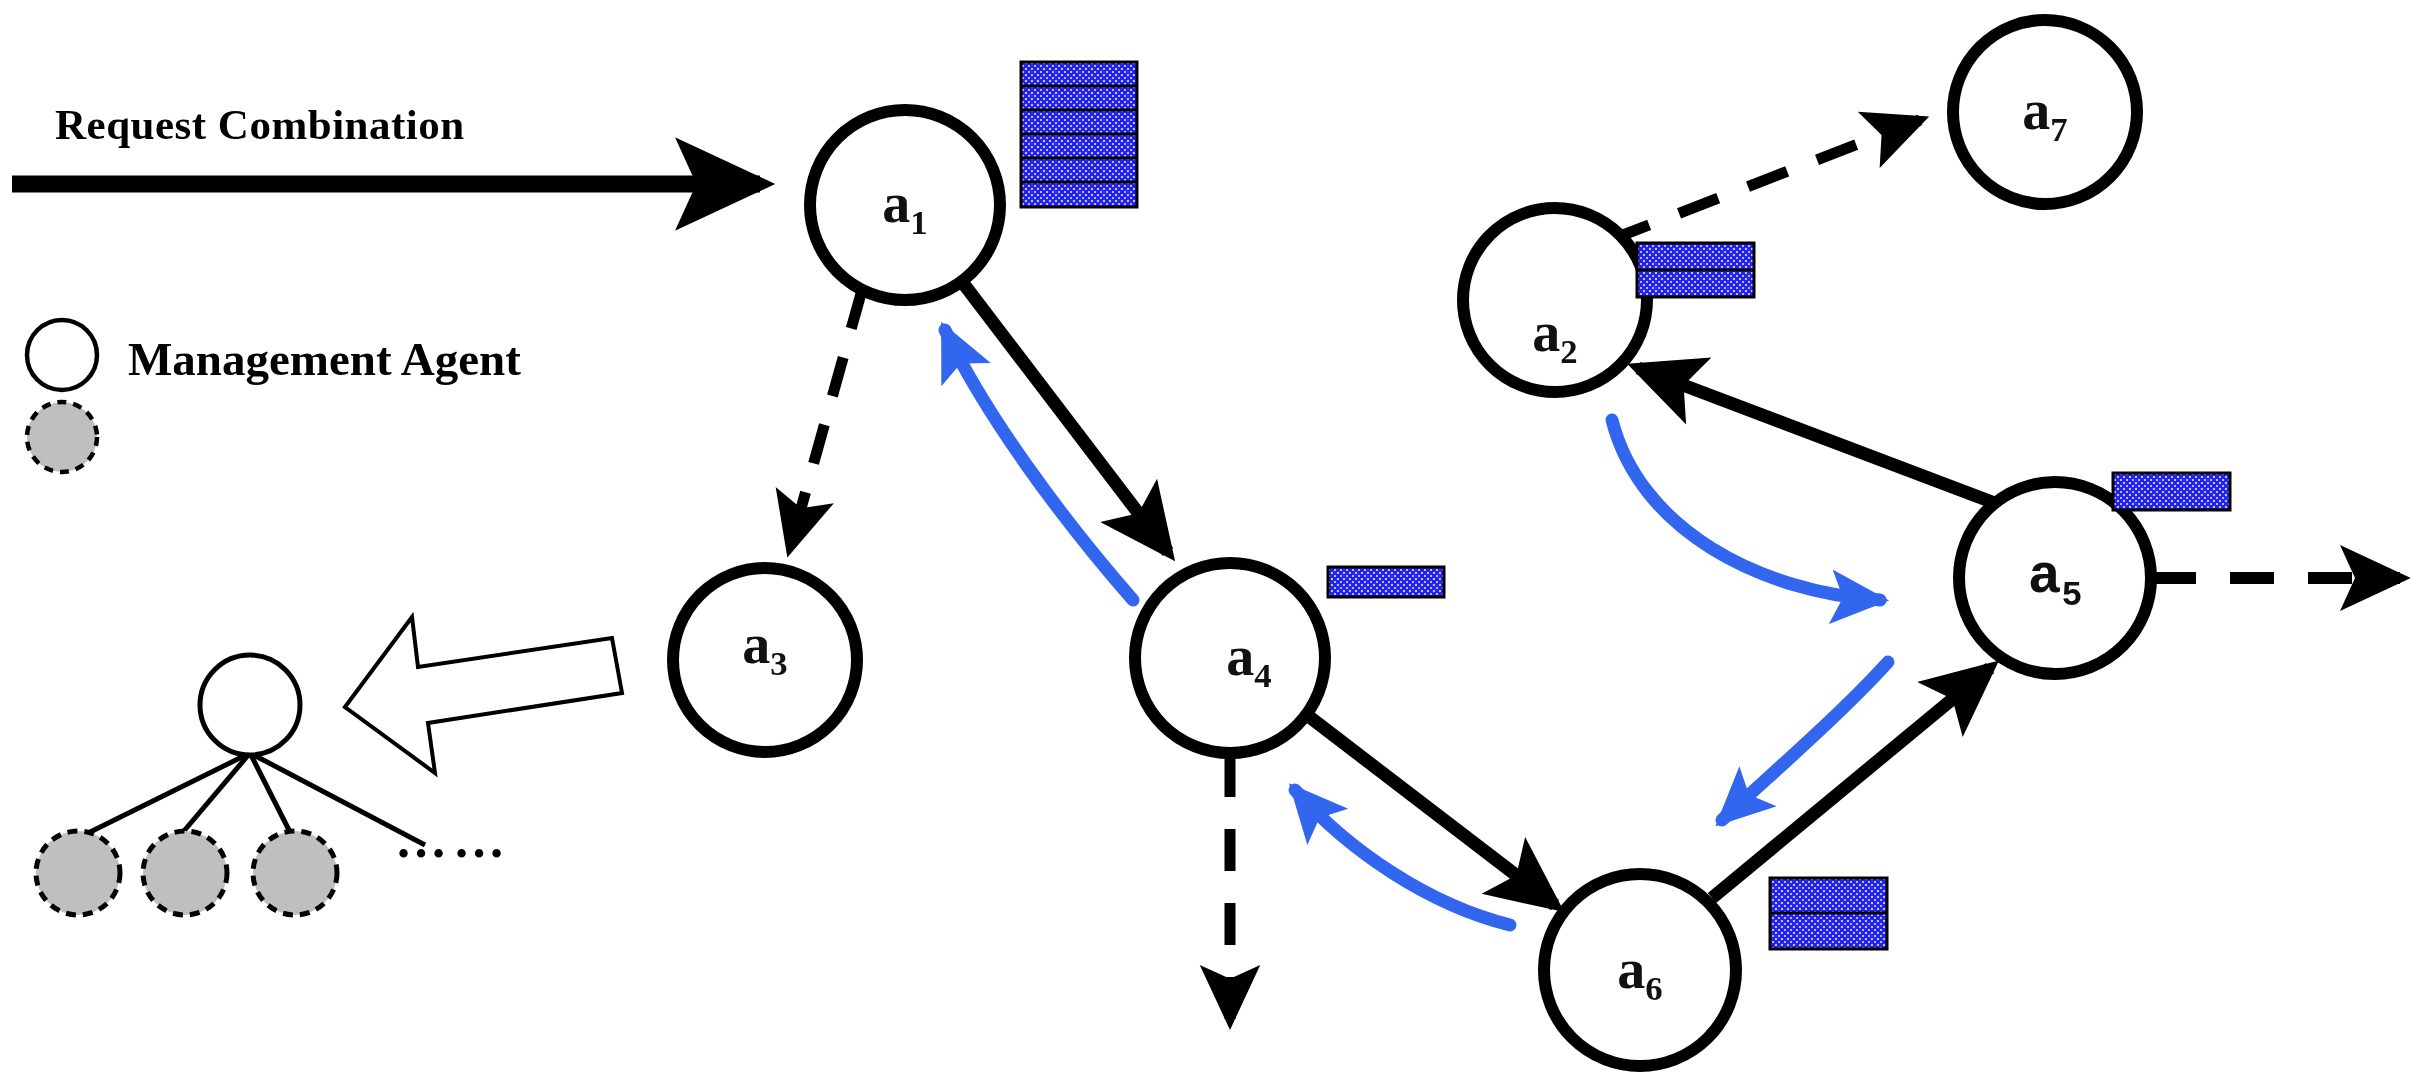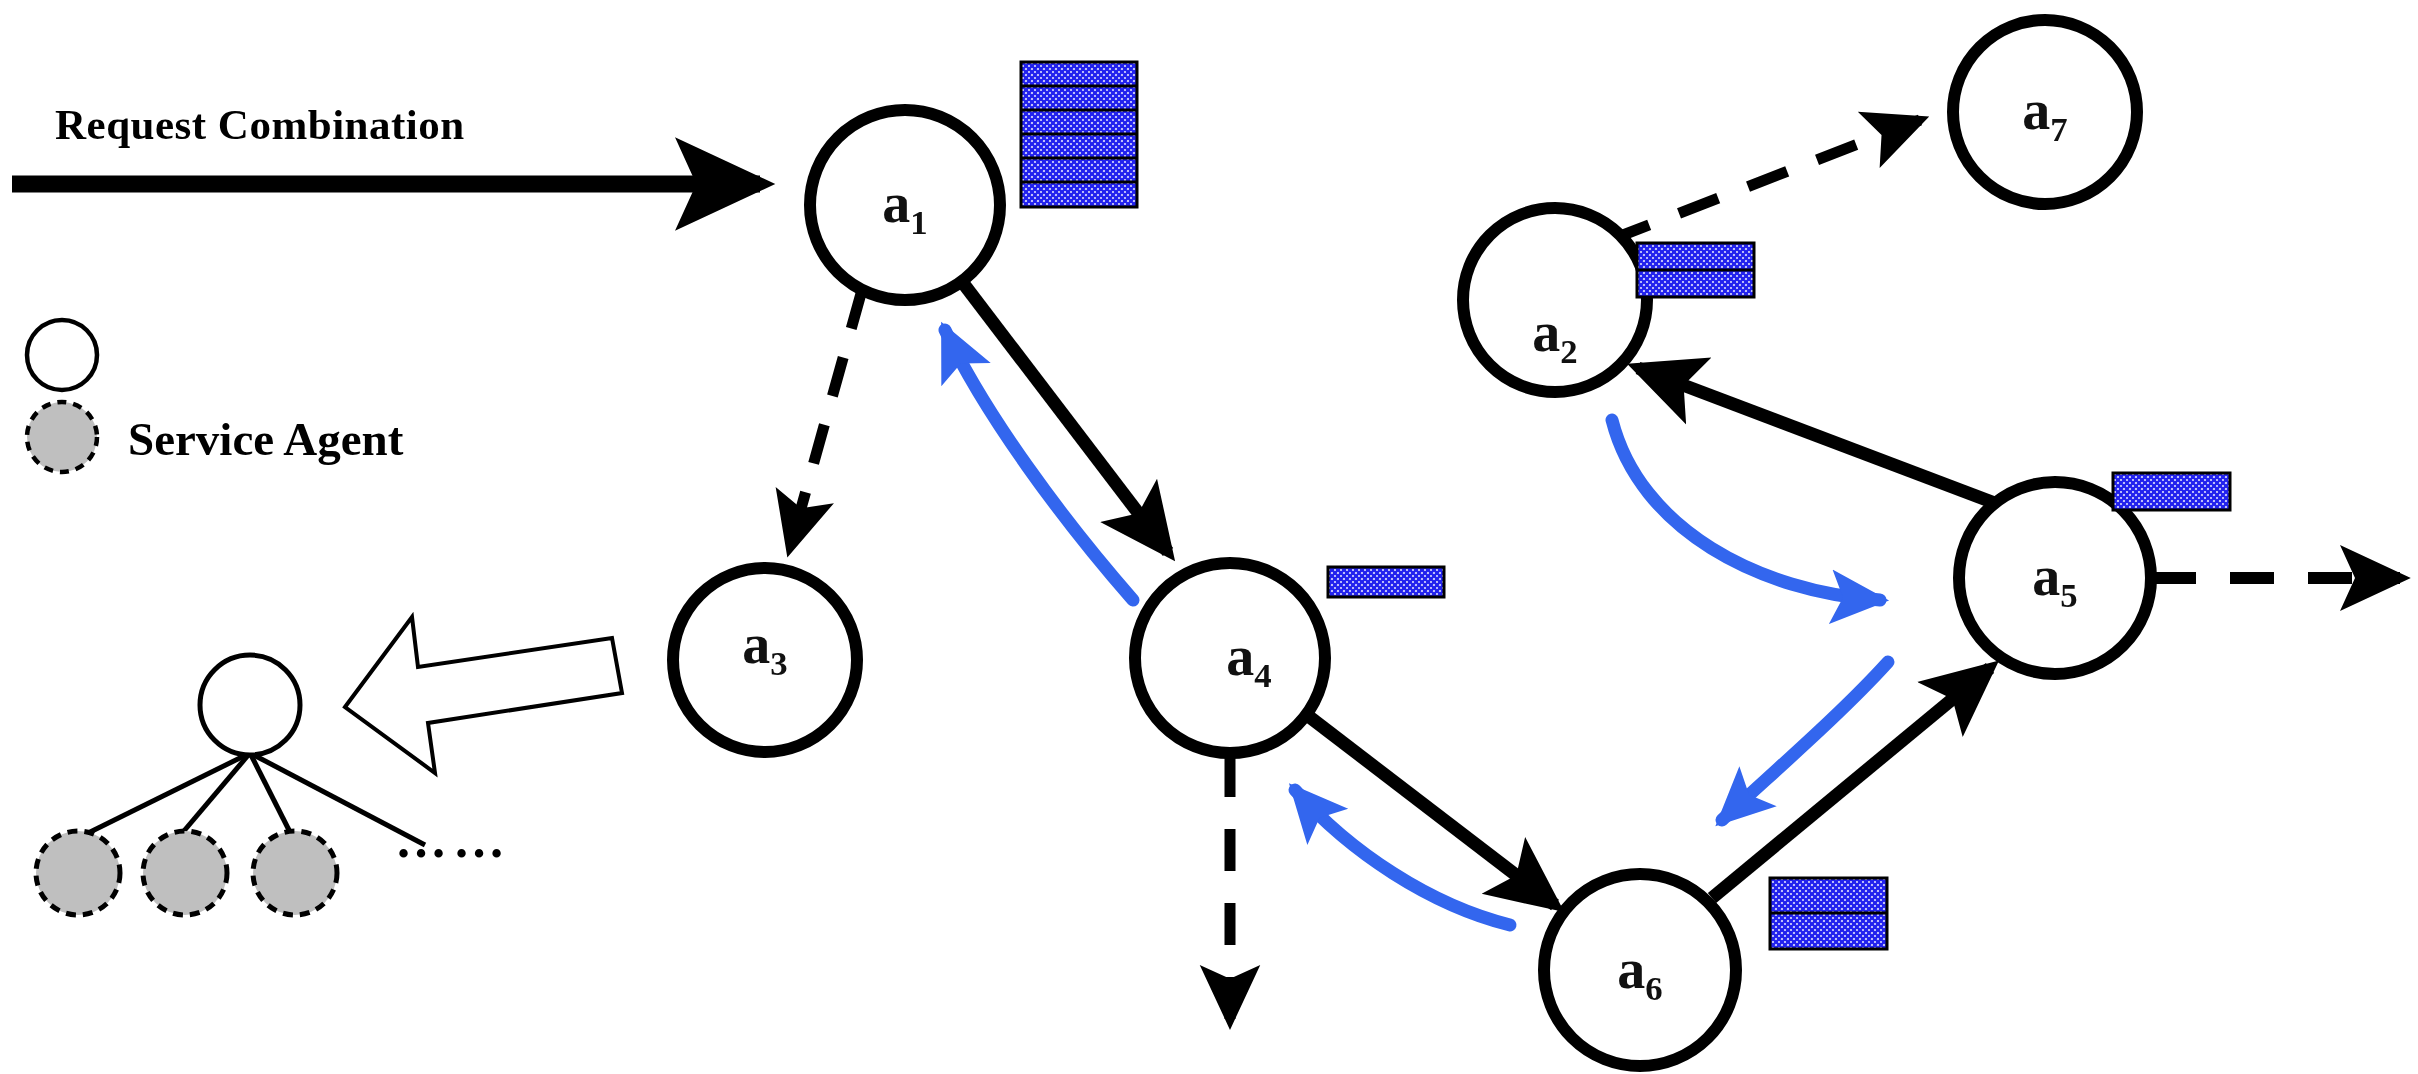--- a/index.html
+++ b/index.html
@@ -140,38 +140,38 @@
       <rect x="2113" y="473" width="117" height="37" fill="url(#hatchblue)" stroke="#000" stroke-width="3"></rect>
     </g>
     <g>
       <rect x="1770" y="878" width="117" height="71" fill="url(#hatchblue)" stroke="#000" stroke-width="3"></rect>
       <line x1="1770" y1="913" x2="1887" y2="913" stroke="#000" stroke-width="3"></line>
     </g>
   </svg>
 
   <div class="txt" id="title-text">Request Combination</div>
 
+  <div class="txt" id="legend-mgmt-label">Management Agent</div>
 
-  <div class="txt" id="legend-svc-label">Service  Agent</div>
 
   <div class="txt" id="ellipsis-text">……</div>
 
   <div class="nodelabel" style="left:905px;  top:207px;">
     <span>a</span><sub>1</sub>
   </div>
   <div class="nodelabel" style="left:1555px; top:302px;margin-top:34px;">
     <span>a</span><sub>2</sub>
   </div>
   <div class="nodelabel" style="left:765px;  top:648px;">
     <span>a</span><sub>3</sub>
   </div>
   <div class="nodelabel" style="left:1230px; top:660px;margin-left:19px;">
     <span>a</span><sub>4</sub>
   </div>
-  <div class="nodelabel" style="left:2055px; top:580px;">
+  <div class="nodelabel" style="left:2055px; top:580px;font-family:Liberation Mono, monospace;">
     <span>a</span><sub>5</sub>
   </div>
   <div class="nodelabel" style="left:1640px; top:973px;">
     <span>a</span><sub>6</sub>
   </div>
   <div class="nodelabel" style="left:2045px; top:114px;">
     <span>a</span><sub>7</sub>
   </div>
 
 </div>

